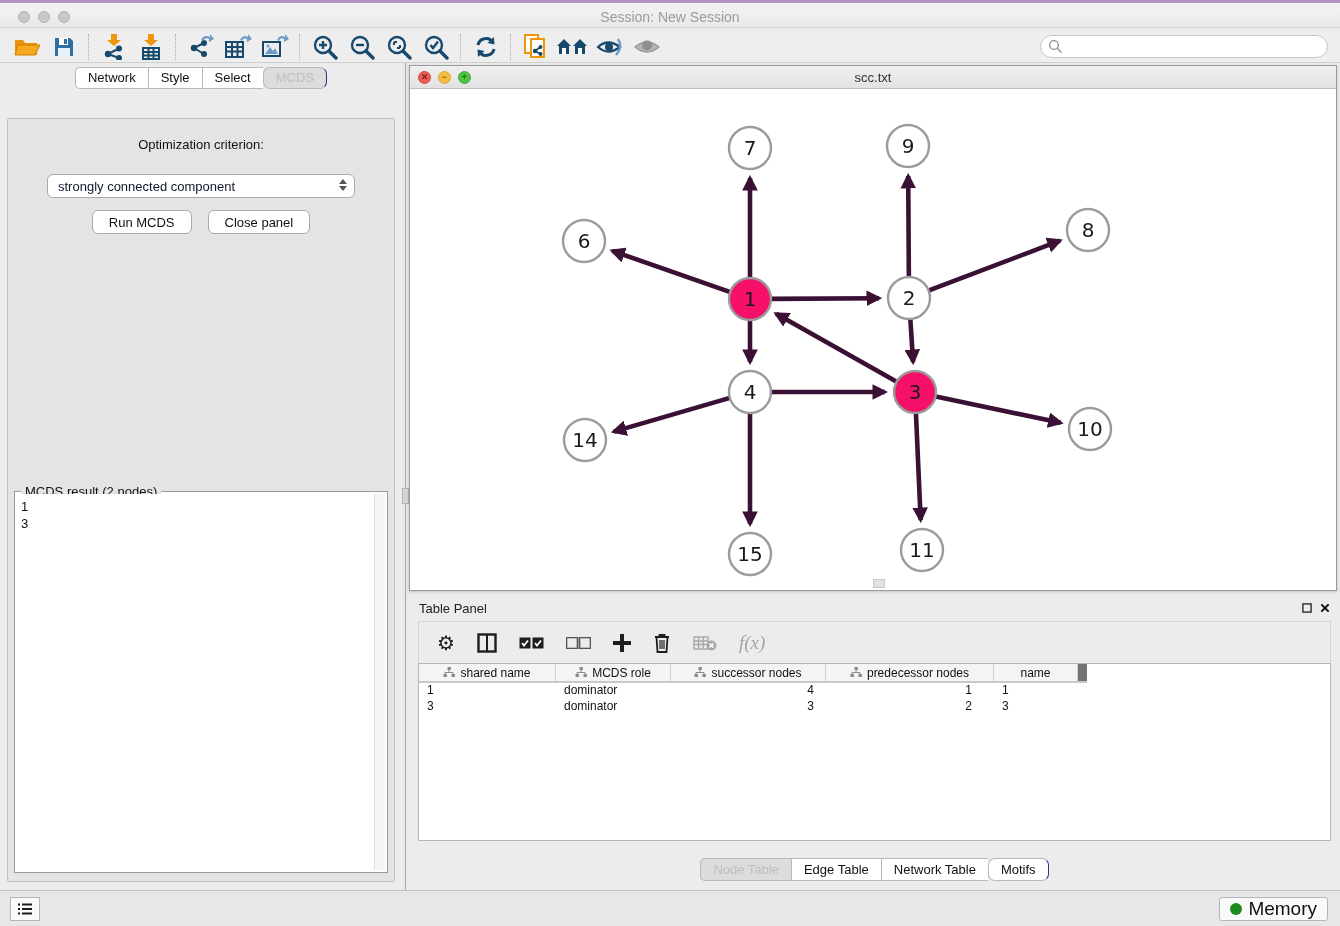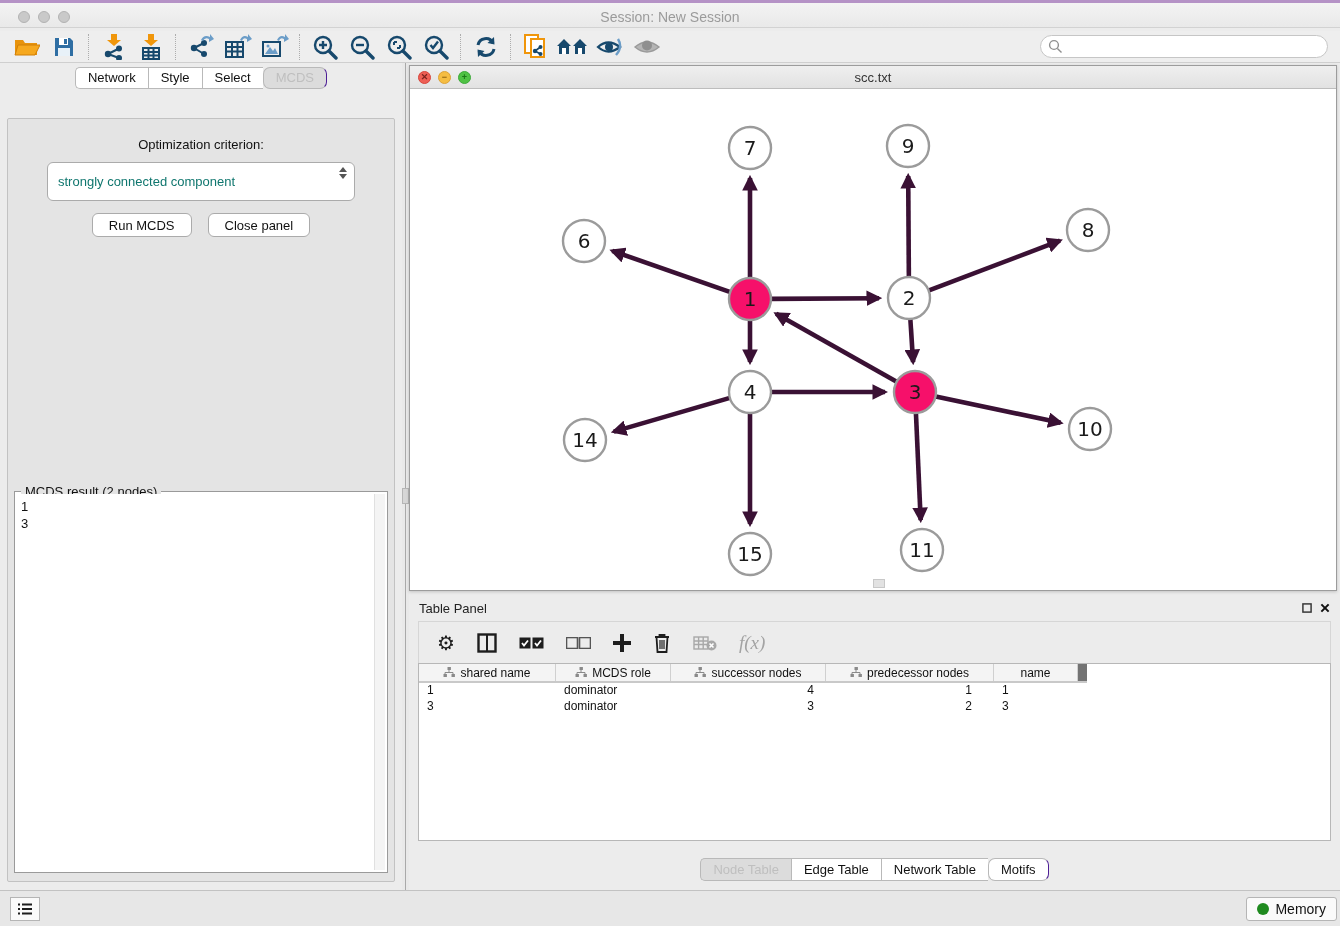--- a/index.html
+++ b/index.html
@@ -52,22 +52,22 @@
   }
   .tab:first-child { border-top-left-radius:5px; border-bottom-left-radius:5px; }
   .tab:last-child { border-right:1px solid #4c1d95; border-top-right-radius:5px; border-bottom-right-radius:5px;border-radius:7px; }
   .tab.active { background:#dcdcdc; color:#bfbfbf; }
   .cp-body {
     position:absolute; top:55px; left:7px; right:7px; bottom:8px;
     background:#e4e4e4; border:1px solid #c2c2c2; border-radius:2px;
   }
   .opt-label { text-align:center; font-size:13px; color:#111; margin-top:18px; }
   .select-box {
-    position:relative; margin:10px auto 0; width:308px; height:39px; background:#fff;
-    border:1px solid #ababab; border-radius:6px; font-size:13px; color:#0f766e;
+    position:relative; margin:22px auto 0; width:308px; height:24px; background:#fff;
+    border:1px solid #ababab; border-radius:6px; font-size:13px; color:#0f172a;
     display:flex; align-items:center; padding:0 26px 0 10px;
   }
   .stepper { position:absolute; right:7px; top:4px; display:flex; flex-direction:column; gap:2px; }
   .tri-up { width:0; height:0; border-left:4px solid transparent; border-right:4px solid transparent; border-bottom:5px solid #555; }
   .tri-dn { width:0; height:0; border-left:4px solid transparent; border-right:4px solid transparent; border-top:5px solid #555; }
   .cp-buttons { display:flex; justify-content:center; gap:16px; margin-top:12px; }
   .btn {
     height:24px; padding:0 16px; background:#fff; border:1px solid #ababab;
     border-radius:6px; font-size:13px; color:#111; display:flex; align-items:center;
     font-family:"Liberation Sans", sans-serif;
@@ -133,23 +133,23 @@
   
   .statusbar {
     position:absolute; bottom:0; left:0; right:0; height:36px;
     background:#e7e7e7; border-top:1px solid #c2c2c2;
   }
   .sb-left-btn {
     position:absolute; left:10px; top:6px; width:30px; height:24px;
     background:#fafafa; border:1px solid #b5b5b5; display:flex; align-items:center; justify-content:center;
   }
   .memory-btn {
-    position:absolute; right:3px; top:6px; height:24px; padding:0 10px;
+    position:absolute; right:12px; top:6px; height:24px; padding:0 10px;
     background:#fafafa; border:1px solid #b5b5b5; border-radius:3px;
-    display:flex; align-items:center; gap:6px; font-size:14px; color:#111;
+    display:flex; align-items:center; gap:6px; font-size:19px; color:#111;
   }
   .mem-dot { width:12px; height:12px; border-radius:50%; background:#1f8a1f; }
   .gear-glyph { font-size:20px; color:#1d1d1d; line-height:20px; }
 </style>
 </head>
 <body>
 
 <div class="window">
 
   <div class="titlebar">

